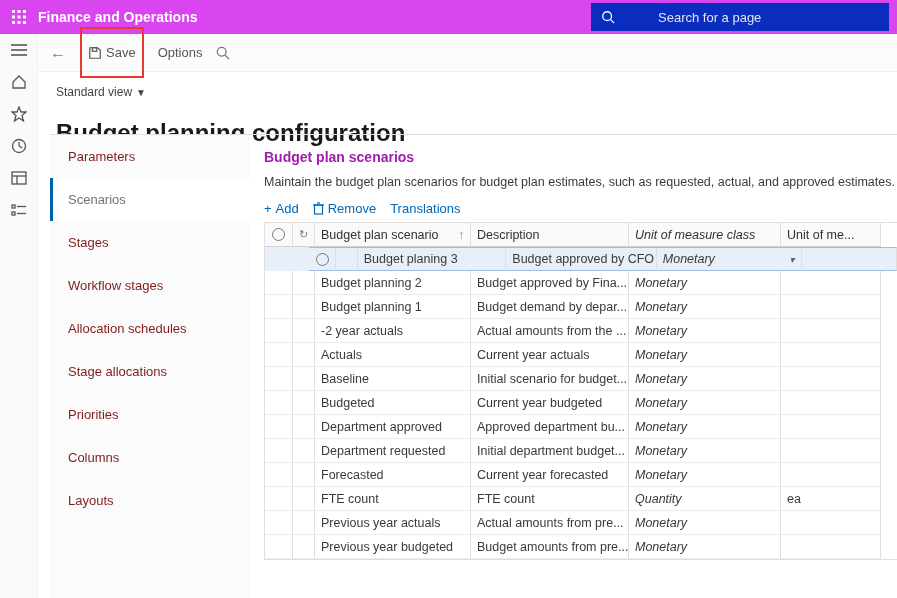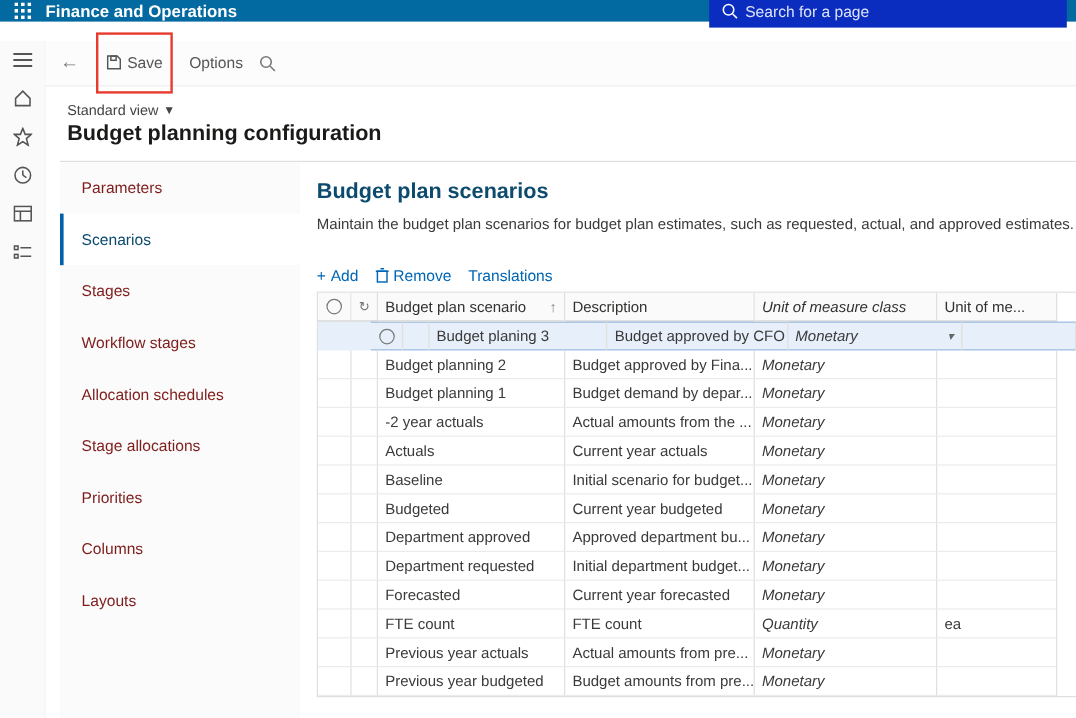--- a/index.html
+++ b/index.html
@@ -1,52 +1,52 @@
 <!DOCTYPE html>
 <html><head>
 <meta charset="utf-8">
 <style>
   * { box-sizing: border-box; margin: 0; padding: 0; font-family: "Segoe UI", Arial, sans-serif; }
   body { width: 897px; height: 598px; overflow: hidden; background: #fff; font-size: 13px; color: #323130; }
   
   
-  .appbar { display: flex; align-items: center; background: #0369a1; color: #fff; height: 18px; }
+  .appbar { display: flex; align-items: center; background: #d946ef; color: #fff; height: 34px; }
   .appbar .waffle { width: 38px; height: 34px; display: flex; align-items: center; justify-content: center; cursor: pointer; }
   .appbar .title { font-size: 14px; font-weight: 600; }
   .appbar .spacer { flex: 1; }
-  .appbar .search { display: flex; align-items: center; background: #0a2dbf; height: 28px; width: 298px; margin-right: 8px; padding: 0 10px; cursor: text;}
+  .appbar .search { display: flex; align-items: center; background: #0a2dbf; height: 28px; width: 298px; margin-right: 8px; padding: 0 10px; cursor: text; gap: 37px;}
   .appbar .search span.sicon { color:#fff; font-size:14px; margin-right:6px;}
   .appbar .search span.splace { color: #dfe3f7; font-size:13px;}
   
   
   .rail { position: absolute; left:0; top:34px; width:38px; background:#fafafa; height:calc(598px - 34px); border-right:1px solid #f3f3f3; display:flex; flex-direction:column; align-items:center; padding-top:6px; gap:12px;}
   .rail .ricon { width:20px; height:20px; color:#555; display:flex; align-items:center; justify-content:center; cursor:pointer; font-size:15px;}
   
   
   .actionbar { position:absolute; left:38px; top:34px; right:0; height:38px; background:#fdfcfc; border-bottom:1px solid #f0eeee; display:flex; align-items:center; padding:0 12px; gap:14px;}
   .actionbar .back { color:#777; cursor:pointer; font-size:16px;}
-  .savebox { border:2px solid #e63b2e; padding:16px 6px; display:flex; align-items:flex-start; gap:4px; cursor:pointer; color:#555; }
+  .savebox { border:2px solid #e63b2e; padding:16px 6px; display:flex; align-items:flex-end; gap:4px; cursor:pointer; color:#555; }
   .savebox svg { width:14px; height:14px; }
   .actionbar .opt { color:#555; cursor:pointer;}
   .actionbar .mag { color:#888; cursor:pointer; font-size:14px;}
   
   
   .heading { position:absolute; left:50px; top:78px; right:16px; padding:6px 0 0 6px;}
   .heading .stdview { font-size:12px; color:#444; cursor:pointer; display:inline-flex; align-items:center; gap:4px;}
-  .heading h1 { font-size:18px; font-weight:600; color:#1b1a19; margin-top:2px;}
+  .heading h1 { font-size:24px; font-weight:600; color:#1b1a19; margin-top:20px;}
   
   
   .content { position:absolute; left:50px; top:134px; right:0; bottom:0; display:flex;}
   .sidenav { width:200px; border-top:1px solid #e1dfdd; background:#fbfbfb;}
   .sidenav .item { padding:14px 18px; font-size:13px; color:#7f1d1d; cursor:pointer;}
-  .sidenav .item.active { background:#fff; color:#0c4a6e; border-left:3px solid #0060aa; padding-left:15px;}
+  .sidenav .item.active { background:#fff; color:#737373; border-left:3px solid #0060aa; padding-left:15px;}
   
   .main { flex:1; padding:14px 0 0 14px; border-top:1px solid #e1dfdd; overflow:hidden;}
-  .main h2 { font-size:18px; font-weight:600; color:#0c4a6e; margin-bottom:10px;}
-  .main .desc { font-size:12.5px; color:#3b3a39; margin-bottom:28px;}
+  .main h2 { font-size:14px; font-weight:600; color:#a21caf; margin-bottom:10px;}
+  .main .desc { font-size:12.5px; color:#3b3a39; margin-bottom:12px;}
   .toolbar { display:flex; align-items:center; gap:14px; color:#0066b6; font-size:13px; margin-bottom:6px;}
   .toolbar .tbtn { display:inline-flex; align-items:center; gap:4px; cursor:pointer;}
   
   
   .grid { border:1px solid #e1dfdd; border-right:none;}
   .grid .row { display:flex; height:24px; align-items:stretch;}
   .grid .hdr .cell { background:#fafafa; font-weight:400; color:#323130; border-bottom:1px solid #d0d0d0; display:flex; align-items:center;}
   .grid .cell { border-right:1px solid #e1dfdd; border-bottom:1px solid #ececec; padding:0 6px; font-size:12.5px; color:#3b3a39; overflow:hidden; text-overflow:ellipsis; white-space:nowrap; display:flex; align-items:center;}
   .c-sel { width:28px; justify-content:center;}
   .c-ref { width:22px; justify-content:center;}

